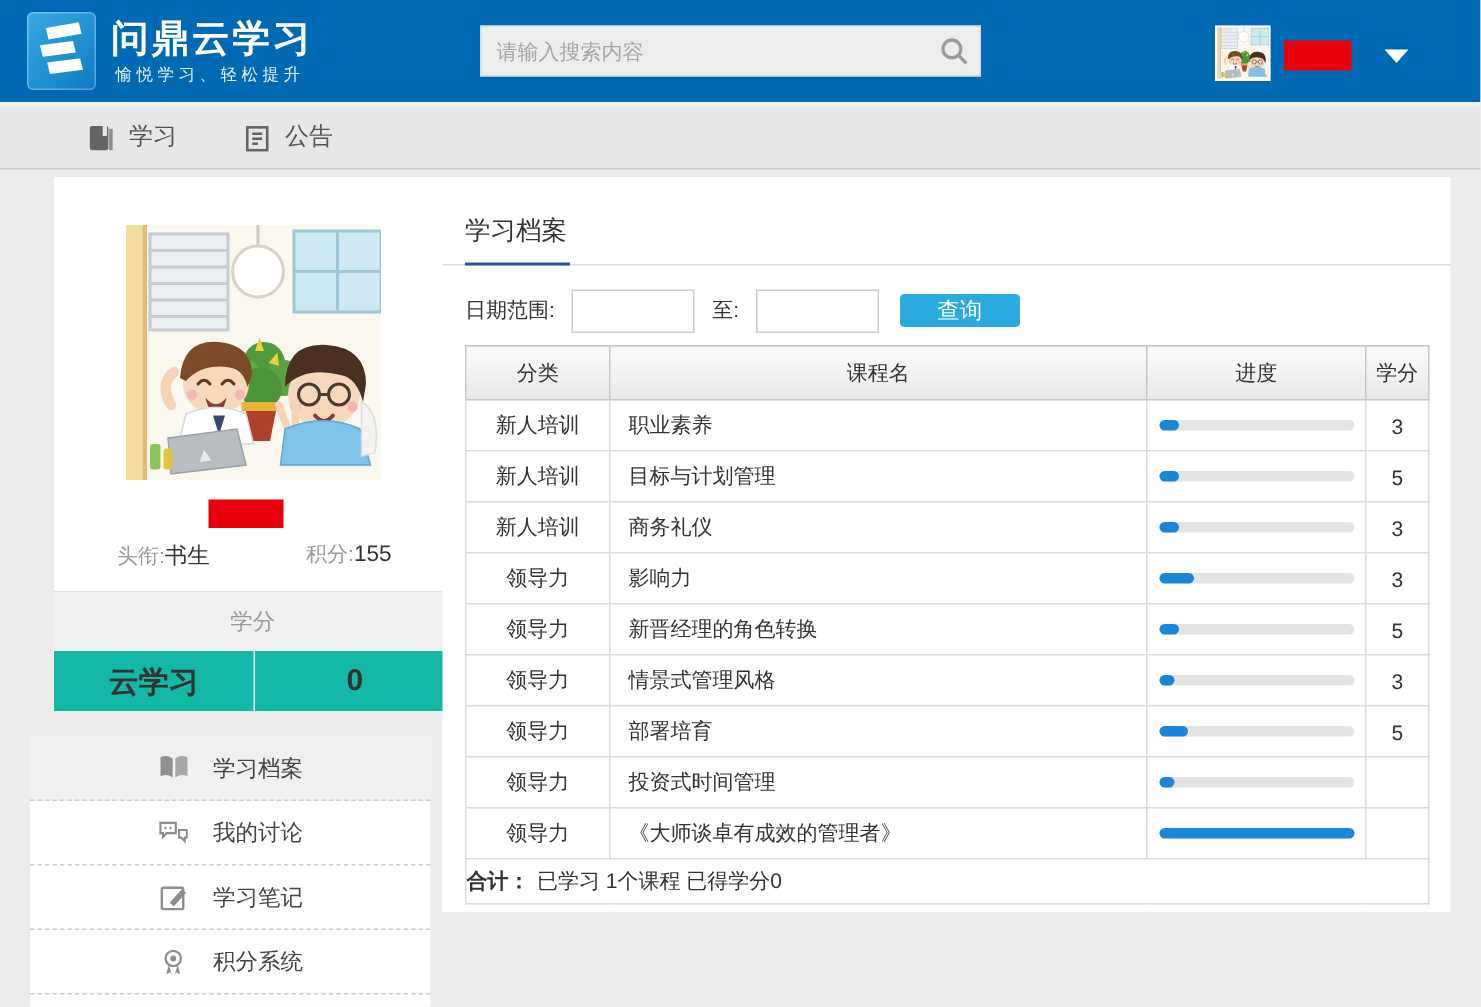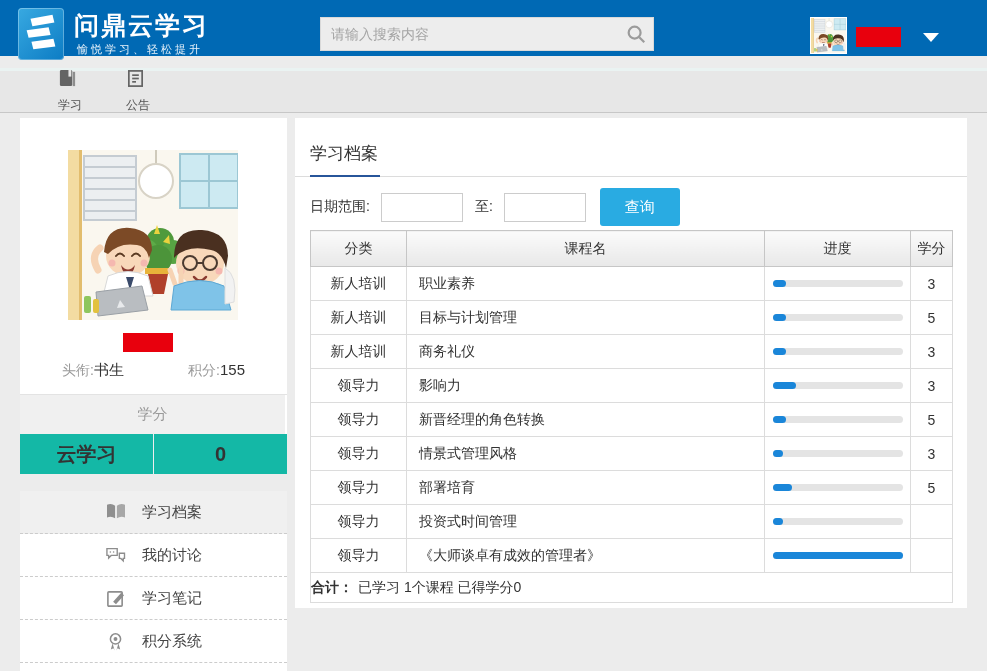--- a/index.html
+++ b/index.html
@@ -2,21 +2,21 @@
 <html><head>
 <meta charset="utf-8">
 <style>
   * { margin:0; padding:0; box-sizing:border-box; }
   html,body { width:987px; height:671px; overflow:hidden; }
   body {
     position:relative; background:#ececec;
     font-family:"Liberation Sans","DejaVu Sans",sans-serif; color:#333;
   }
   
-  .header { position:absolute; left:0; top:0; width:987px; height:56px; background:#0069b4; }
+  .header { position:absolute; left:0; top:0; width:987px; height:68px; background:#0069b4; }
   .header-strip { position:absolute; left:0; top:68px; width:987px; height:3px; background:#eaf3f2; }
   .logo-box { position:absolute; left:18px; top:8px; width:46px; height:52px; border-radius:4px;
     background:linear-gradient(135deg,#38a9e1,#0c7cc4); box-shadow:inset 0 0 0 1px rgba(255,255,255,.3); }
   .brand-name { position:absolute; left:74px; top:9px; color:#fff; font-size:25px; font-weight:bold; letter-spacing:2px; }
   .brand-tagline { position:absolute; left:77px; top:42px; color:#e8f3fb; font-size:11px; letter-spacing:3px; }
   .search-wrap { position:absolute; left:320px; top:17px; width:334px; height:34px;
     background:#ededed; border:1px solid #d9d9d9; display:flex; align-items:center; }
   .search-input { flex:1; height:30px; border:0; background:transparent; outline:none;
     padding:0 10px; font-size:14px; color:#333; font-family:inherit; }
   .search-input::placeholder { color:#a5a5a5; }
@@ -24,23 +24,23 @@
     display:flex; align-items:center; justify-content:center; }
   .user-avatar { position:absolute; left:810px; top:17px; width:37px; height:37px;
     border:1px solid rgba(255,255,255,.45); cursor:pointer; overflow:hidden; background:#fff; }
   .censor { background:#e8000d; }
   .censor-header { position:absolute; left:856px; top:27px; width:45px; height:20px; }
   .caret-down { position:absolute; left:923px; top:33px; width:0; height:0; cursor:pointer;
     border-left:8px solid transparent; border-right:8px solid transparent; border-top:9px solid #fff; }
   
   .nav { position:absolute; left:0; top:71px; width:987px; height:42px; background:#e7e7e7;
     border-bottom:1px solid #c7c7c7; display:flex; align-items:center; padding-left:58px; gap:44px; }
-  .nav-item { display:flex; align-items:flex-start; gap:9px; font-size:12px; color:#555; cursor:pointer;flex-direction:column; }
-  
-  .profile-card { position:absolute; left:20px; top:118px; width:267px; height:355px; background:#fff; }
+  .nav-item { display:flex; align-items:flex-end; gap:9px; font-size:16px; color:#555; cursor:pointer; }
+  
+  .profile-card { position:absolute; left:36px; top:118px; width:267px; height:355px; background:#fff; }
   .avatar-lg { position:absolute; left:48px; top:32px; width:170px; height:170px; }
   .censor-profile { position:absolute; left:103px; top:215px; width:50px; height:19px; }
   .profile-row { position:absolute; left:0; top:243px; width:100%; padding:0 42px;
     display:flex; justify-content:space-between; font-size:14px; }
   .profile-row .lbl { color:#999; }
   .profile-row .val { color:#333; font-size:15px; }
   .dept-table { position:absolute; left:0; top:276px; width:100%; border-top:1px solid #e3e3e3; }
   .dept-head { display:flex; height:39px; background:#f0f0f0; color:#9a9a9a; font-size:15px; }
   .dept-head > div { flex:1; display:flex; align-items:center; justify-content:center; }
   .dept-head > div:first-child { border-right:2px solid #fff; }
@@ -55,21 +55,21 @@
   .menu-icon { width:23px; display:flex; justify-content:center; }
   
   .main-card { position:absolute; left:295px; top:118px; width:672px; height:490px; background:#fff; }
   .main-title { position:absolute; left:15px; top:24px; font-size:17px; color:#333; }
   .title-rule { position:absolute; left:0; top:58px; width:100%; height:1px; background:#dcdcdc; }
   .title-accent { position:absolute; left:15px; top:57px; width:70px; height:2px; background:#27559a; }
   .filter-row { position:absolute; left:15px; top:74px; height:30px; display:flex; align-items:center; font-size:14px; }
   .date-input { width:82px; height:29px; border:1px solid #ccc; margin-left:11px; padding:0 6px;
     font-size:13px; font-family:inherit; outline:none; }
   .to-label { margin-left:12px; }
-  .query-btn { width:80px; height:38px; margin-left:14px; border:0; border-radius:3px;
+  .query-btn { width:80px; height:22px; margin-left:14px; border:0; border-radius:3px;
     background:#29abe2; color:#fff; font-size:15px; cursor:pointer; font-family:inherit; }
   .course-table { position:absolute; left:15px; top:112px; width:642px; border-collapse:collapse;
     table-layout:fixed; font-size:14px; color:#333; }
   .course-table th { height:36px; background:linear-gradient(#fbfbfb,#e8e8e8);
     border:1px solid #c6c6c6; font-weight:normal; font-size:14px;margin-left:28px; }
   .course-table td { height:34px; border:1px solid #dcdcdc; }
   .c-cat, .c-credit { text-align:center; }
   .c-name { padding-left:12px; }
   .track { width:130px; height:7px; background:#e4e4e4; border-radius:4px; margin:0 auto; }
   .fill { height:7px; background:#1a86d9; border-radius:4px; }

